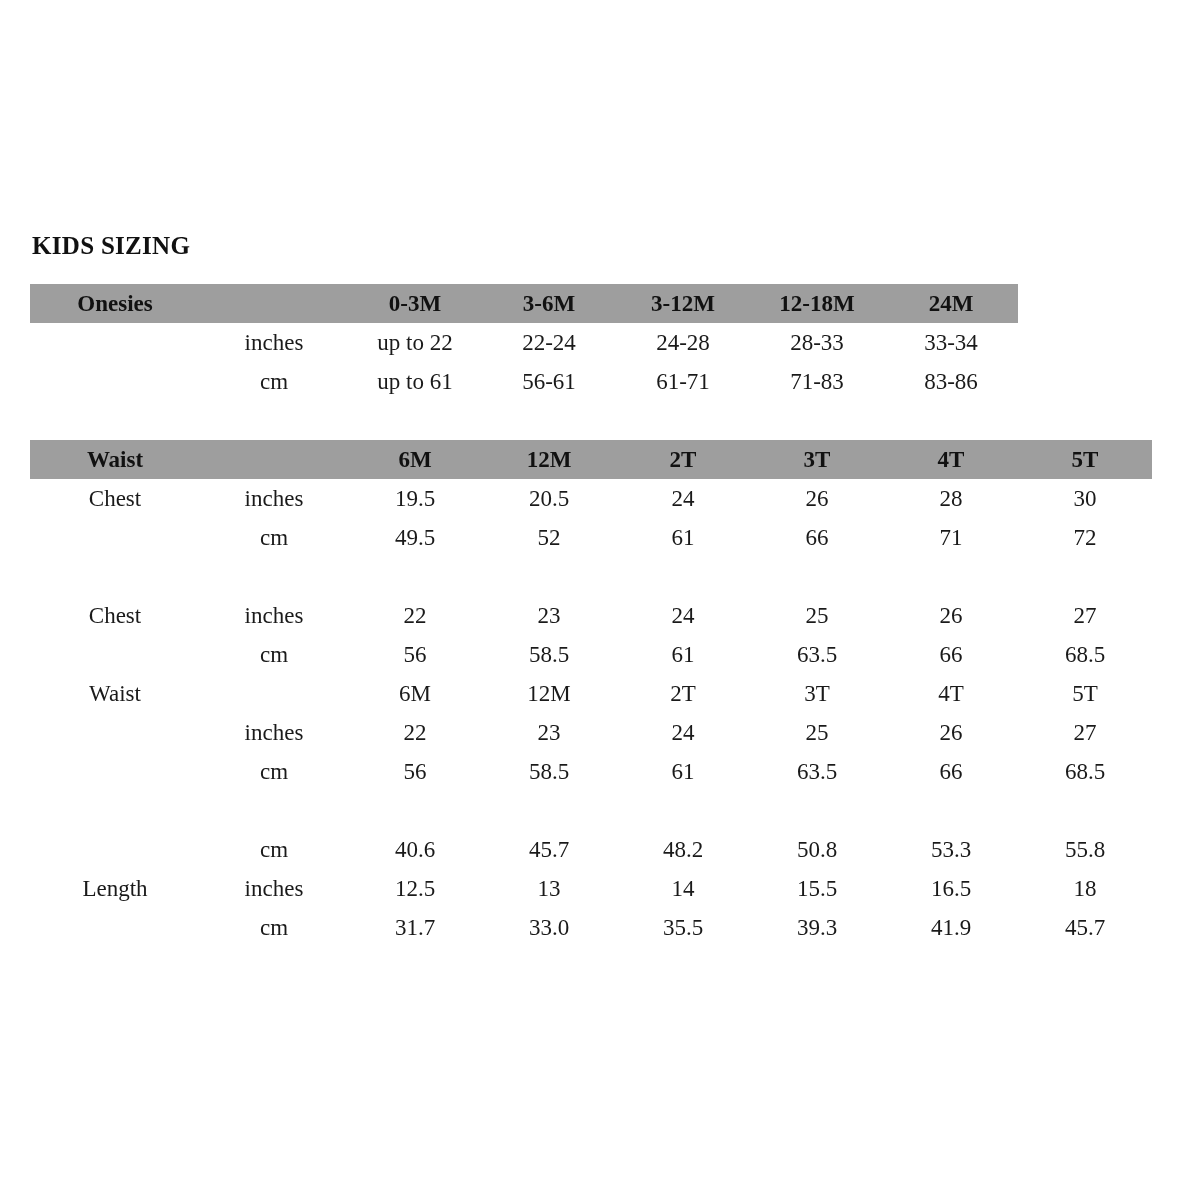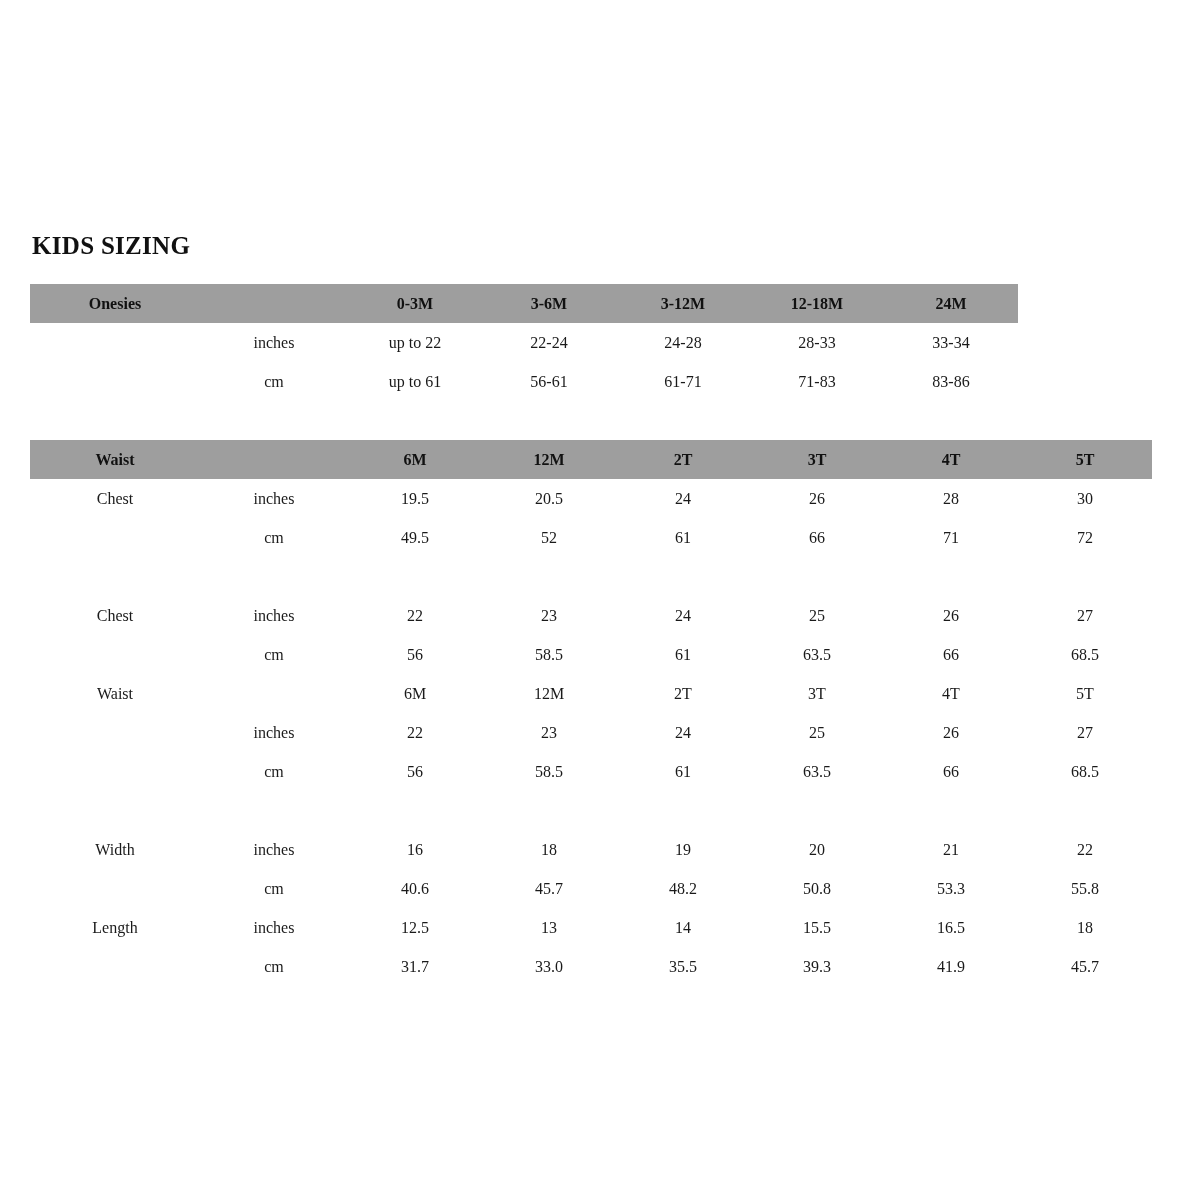--- a/index.html
+++ b/index.html
@@ -26,21 +26,21 @@
     font-weight: bold;
     font-size: 25px;
     letter-spacing: 0.3px;
     margin: 0 0 24px 2px;
     color: #111;
   }
   table.size-table {
     border-collapse: collapse;
     width: 1122px;
     table-layout: fixed;
-    font-size: 16px;
+    font-size: 23px;
   }
   table.size-table td {
     padding: 0;
     height: 39px;
     vertical-align: middle;
     text-align: center;
     white-space: nowrap;
   }
   
   col.c-label { width: 170px; }
@@ -208,30 +208,20 @@
           <td>58.5</td>
           <td>61</td>
           <td>63.5</td>
           <td>66</td>
           <td>68.5</td>
         </tr>
         <tr class="spacer-row">
           <td colspan="8"></td>
         </tr>
         <tr>
-          <td class="row-label">Width</td>
-          <td class="unit-cell">inches</td>
-          <td>16</td>
-          <td>18</td>
-          <td>19</td>
-          <td>20</td>
-          <td>21</td>
-          <td>22</td>
-        </tr>
-        <tr>
           <td class="row-label"></td>
           <td class="unit-cell">cm</td>
           <td>40.6</td>
           <td>45.7</td>
           <td>48.2</td>
           <td>50.8</td>
           <td>53.3</td>
           <td>55.8</td>
         </tr>
         <tr>

